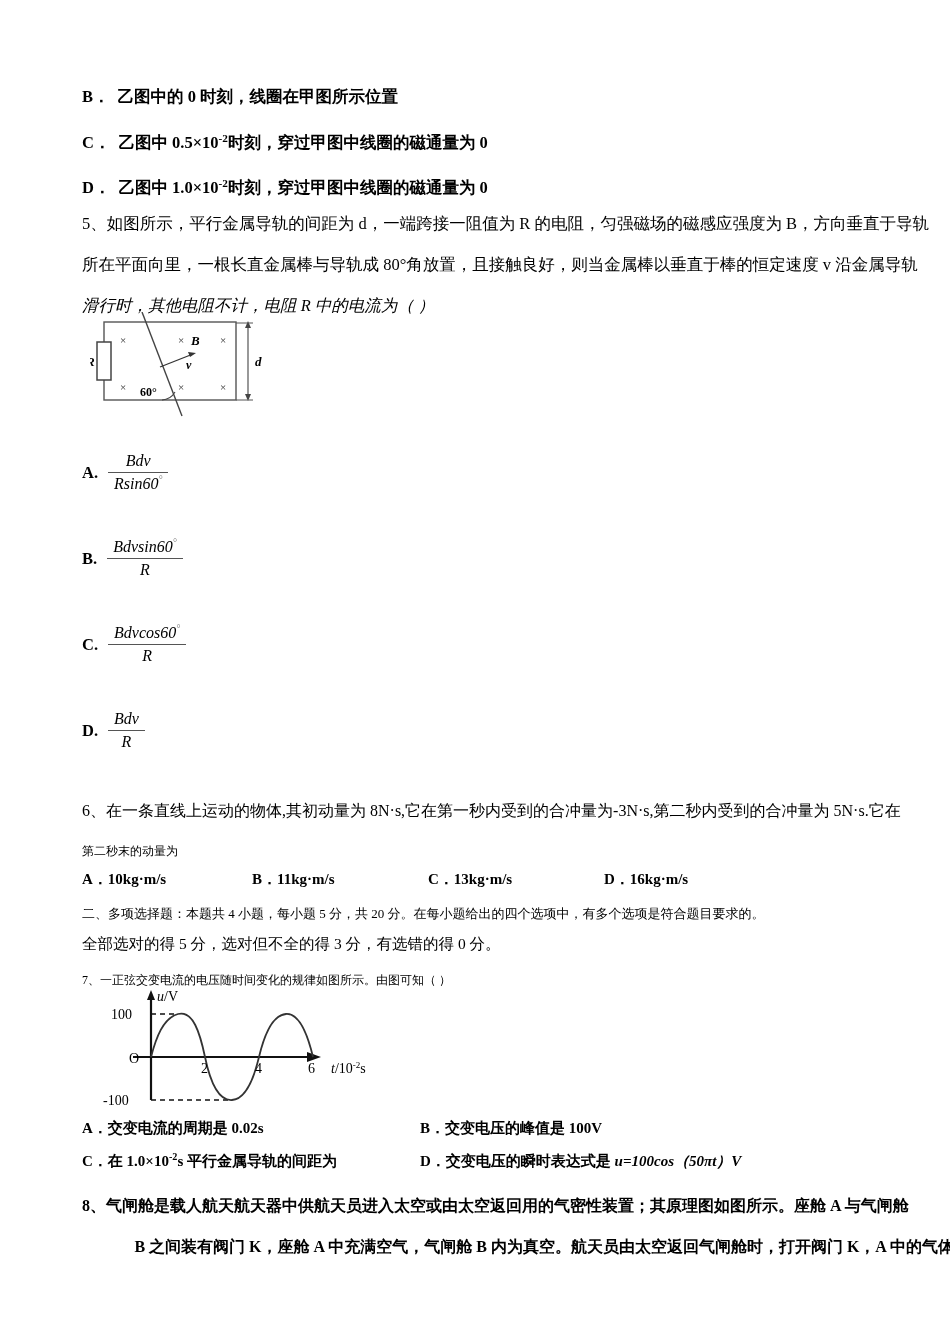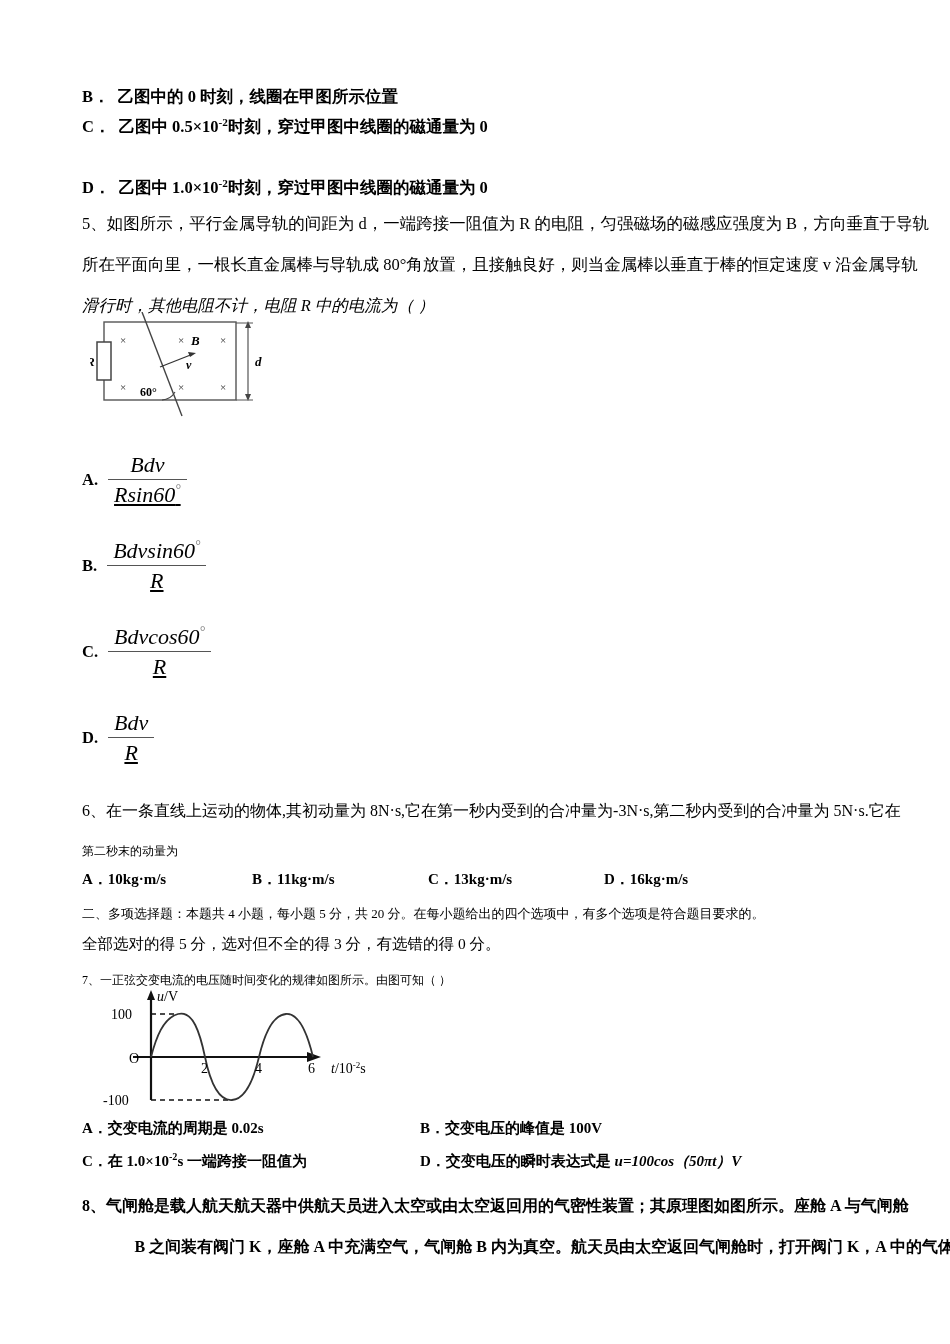--- a/index.html
+++ b/index.html
@@ -78,32 +78,31 @@
     font-weight: bold;
     font-family: "Liberation Serif", serif;
     margin-right: 10px;
     font-size: 16.5px;
   }
   .frac {
     display: inline-block;
     text-align: center;
     font-style: italic;
     font-family: "Liberation Serif", serif;
-    font-size: 22px;
+    font-size: 16px;
     line-height: 1.18;
   }
   .frac .num {
     display: block;
     padding: 0 6px 1px 6px;
     border-bottom: 1.1px solid #555;
   }
   .frac .den {
     display: block;
     padding: 2px 6px 0 6px;
-    text-decoration: underline;
   }
   .deg {
     font-size: 0.62em;
     vertical-align: super;
     line-height: 0;
     color: #777;
   }
 
   
   .fig-rail {
@@ -129,21 +128,21 @@
 </head>
 <body>
 
 <div class="page">
   <div class="content">
 
     <div class="opt-line" style="top:89px;left:0;">
       <span class="opt-label">B．</span><span>乙图中的 0 时刻，线圈在甲图所示位置</span>
     </div>
 
-    <div class="opt-line" style="top:119px;left:0;">
+    <div class="opt-line" style="top:135px;left:0;">
       <span class="opt-label">C．</span><span>乙图中 0.5×10</span><span class="sup">-2</span><span>时刻，穿过甲图中线圈的磁通量为 0</span>
     </div>
 
     <div class="opt-line" style="top:180px;left:0;">
       <span class="opt-label">D．</span><span>乙图中 1.0×10</span><span class="sup">-2</span><span>时刻，穿过甲图中线圈的磁通量为 0</span>
     </div>
 
     <div class="qtext" style="top:203px;left:0;width:872px;">5、如图所示，平行金属导轨的间距为 d，一端跨接一阻值为 R 的电阻，匀强磁场的磁感应强度为 B，方向垂直于导轨</div>
     <div class="qtext" style="top:244px;left:0;width:872px;">所在平面向里，一根长直金属棒与导轨成 80°角放置，且接触良好，则当金属棒以垂直于棒的恒定速度 v 沿金属导轨</div>
     <div class="qtext" style="top:285px;left:0;width:872px;font-style:italic;">滑行时，其他电阻不计，电阻 R 中的电流为（ ）</div>
@@ -267,20 +266,20 @@
     </svg>
   </div>
 
   <div class="content">
 
     <div class="mc-row" style="top:1119px;left:0;">
       <span class="cell" style="width:338px;"><span>A．</span><span>交变电流的周期是 0.02s</span></span><span class="cell"><span>B．</span><span>交变电压的峰值是 100V</span></span>
     </div>
 
     <div class="mc-row" style="top:1152px;left:0;">
-      <span class="cell" style="width:338px;"><span>C．</span><span>在 1.0×10</span><span class="sup">-2</span><span>s 一端跨接一阻值为</span></span><span class="cell"><span>D．</span><span>交变电压的瞬时表达式是 </span><span class="ital">u=100cos（50πt）V</span></span>
+      <span class="cell" style="width:338px;"><span>C．</span><span>在 1.0×10</span><span class="sup">-2</span><span>s 平行金属导轨的间距为</span></span><span class="cell"><span>D．</span><span>交变电压的瞬时表达式是 </span><span class="ital">u=100cos（50πt）V</span></span>
     </div>
 
     <div class="qtext bold" style="top:1185px;left:0;width:872px;font-size:16px;">8、气闸舱是载人航天航天器中供航天员进入太空或由太空返回用的气密性装置；其原理图如图所示。座舱 A 与气闸舱</div>
     <div class="qtext bold" style="top:1226px;left:0;width:872px;font-size:16px;text-align:right;">B 之间装有阀门 K，座舱 A 中充满空气，气闸舱 B 内为真空。航天员由太空返回气闸舱时，打开阀门 K，A 中的气体</div>
 
   </div>
 </div>
 
 </body></html>

